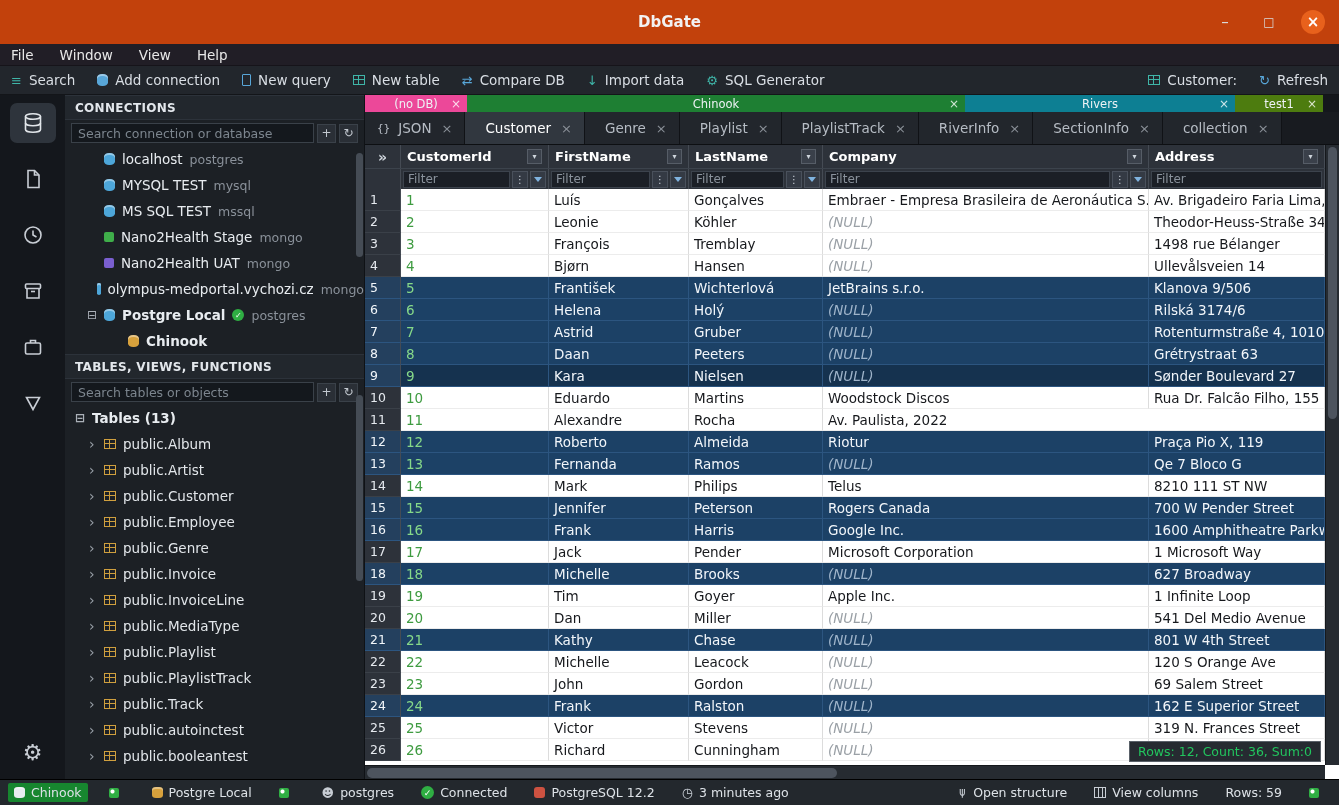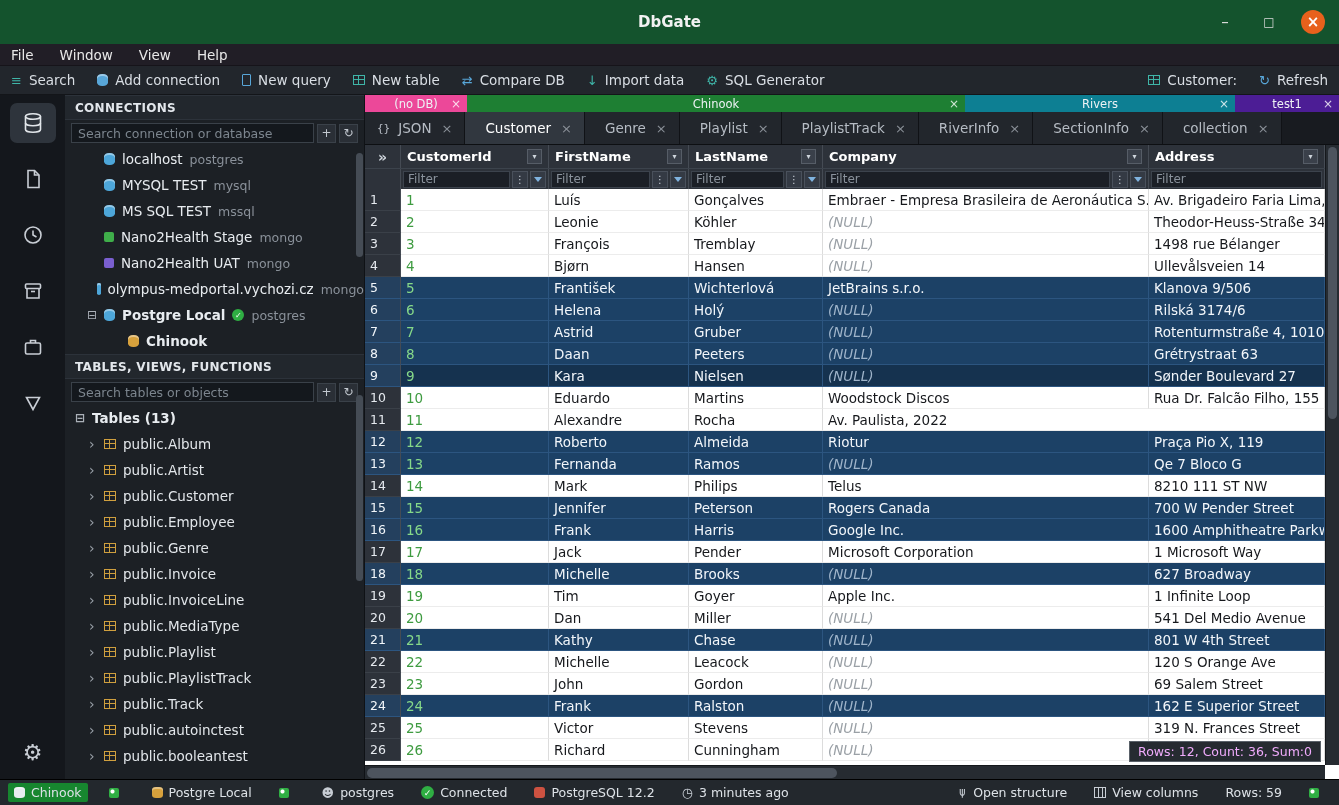--- a/index.html
+++ b/index.html
@@ -3,21 +3,21 @@
 <meta charset="utf-8">
 <style>
   * { box-sizing: border-box; margin: 0; padding: 0; }
   html,body { width:1339px; height:805px; overflow:hidden; }
   body {
     font-family: "DejaVu Sans", "Liberation Sans", sans-serif;
     background:#1a1d21; color:#e6eaef; font-size:14px; position:relative;
   }
 
   
-  .titlebar { height:44px; background:#14532d; position:relative; display:flex; align-items:center; }
+  .titlebar { height:44px; background:#c2410c; position:relative; display:flex; align-items:center; }
   .title { position:absolute; left:0; right:0; text-align:center; font-weight:bold; font-size:15px; color:#f2f2f2; }
   .win-controls { margin-left:auto; display:flex; align-items:center; gap:20px; padding-right:14px; z-index:2; }
   .wc { width:24px; height:24px; display:flex; align-items:center; justify-content:center; color:#d9d9d9; font-size:15px; cursor:pointer; }
   .wc.max { font-size:12px; }
   .wc.close { background:#e8611c; border-radius:50%; color:#fff; font-size:15px; font-weight:bold; }
 
   
   .menubar { height:22px; background:#211e26; display:flex; align-items:center; gap:26px; padding-left:11px; border-bottom:1px solid #16141a; }
   .menu-item { font-size:13.5px; color:#e8e8e8; cursor:pointer; }
 
@@ -114,21 +114,21 @@
   .g-row.selected .gc { color:#f2f6fa; border-right-color:#2c5580; border-bottom-color:#2c5580; }
   .g-row.selected .c-id { color:#86d989; }
   .g-row.selected .gc.null { color:#9fb4ca; }
   .g-row.selected .c-num { background:#24405e; border-right-color:#454b54; border-bottom-color:#30causing5a; }
   .g-row.focused { background:#15324f; }
 
   .vscroll { position:absolute; top:0; right:0; bottom:14px; width:14px; background:#262b31; border-left:1px solid #15181c; }
   .vthumb { position:absolute; top:2px; left:2px; right:2px; height:272px; background:#4d545e; border-radius:6px; }
   .hscroll { position:absolute; left:0; right:14px; bottom:0; height:14px; background:#262b31; border-top:1px solid #15181c; }
   .hthumb { position:absolute; top:2px; left:2px; width:470px; height:10px; background:#4d545e; border-radius:6px; }
-  .sel-tooltip { position:absolute; right:18px; bottom:17px; height:21px; background:#262b31; border:1px solid #5a6169; color:#f0abfc; font-size:12.5px; padding:0 8px; display:flex; align-items:center; z-index:5; }
+  .sel-tooltip { position:absolute; right:18px; bottom:17px; height:21px; background:#262b31; border:1px solid #5a6169; color:#22c55e; font-size:12.5px; padding:0 8px; display:flex; align-items:center; z-index:5; }
 
   
   .statusbar { position:absolute; left:0; right:0; bottom:0; height:26px; background:#23282d; border-top:1px solid #000; display:flex; align-items:center; padding:0 8px; font-size:12.5px; color:#dde2e7; }
   .sb-left, .sb-right { display:flex; align-items:center; gap:15px; }
   .sb-right { margin-left:auto; }
   .sb-item { display:flex; align-items:center; gap:6px; padding:2px 6px; border-radius:2px; cursor:pointer; white-space:nowrap; }
   .sbi { display:inline-flex; align-items:center; justify-content:center; font-family:"DejaVu Sans",sans-serif; }
   .sbi[data-icon="si-db"] { width:11px; height:11px; border-radius:4px/3px; background:var(--ic,#c7cdd4); box-shadow:inset 0 2px 0 rgba(255,255,255,.35); }
   .sbi[data-icon="si-led"] { width:10px; height:10px; border-radius:2px; background:radial-gradient(circle at 35% 35%, #ffffff 0 1.5px, #2fae43 2.5px); }
   .sbi[data-icon="si-user"]::after { content:"☻"; color:#c7cdd4; font-size:12px; }
@@ -455,21 +455,21 @@
         <div class="dbtab" style="background: rgb(30, 127, 51); width: 498px;">
           <span>Chinook</span>
           <span class="tclose">×</span>
         </div>
 
         <div class="dbtab" style="background: rgb(13, 127, 147); width: 270px;">
           <span>Rivers</span>
           <span class="tclose">×</span>
         </div>
 
-        <div class="dbtab" style="background: #4c1d95; width: 104px;">
+        <div class="dbtab" style="background: #4d7c0f; width: 88px;">
           <span>test1</span>
           <span class="tclose">×</span>
         </div>
 
     </div>
 
     <div class="tabs">
 
         <div class="tab">
           <span class="glyph-icon" style="--ic: #b6bcc4;">{}</span>

